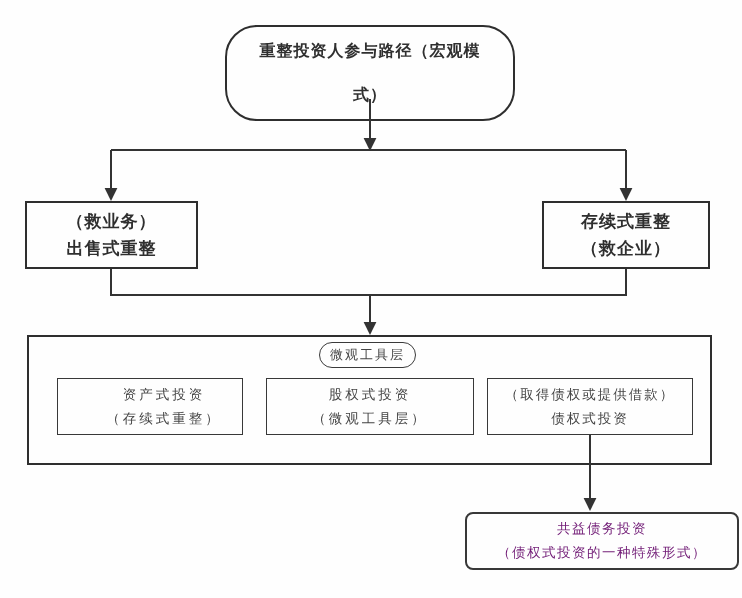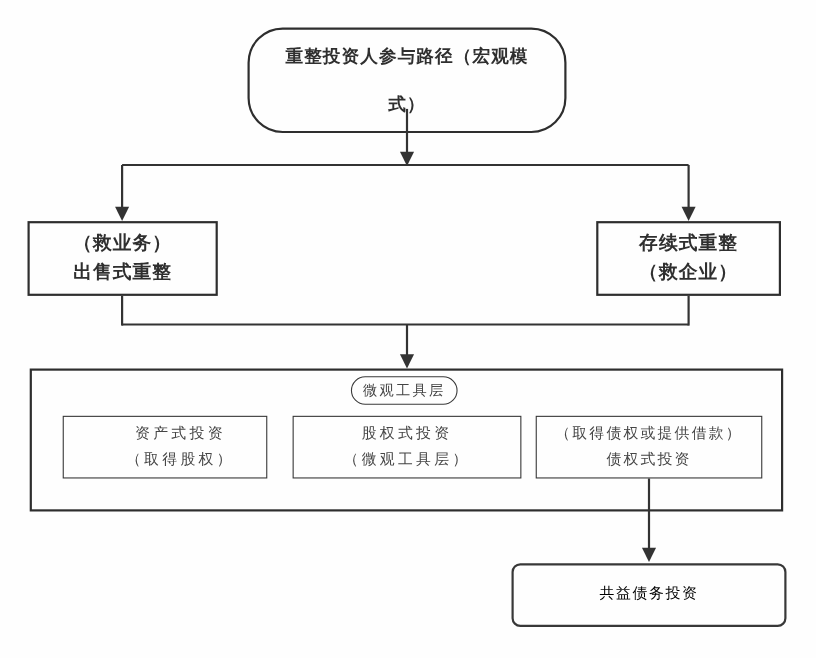--- a/index.html
+++ b/index.html
@@ -109,27 +109,27 @@
     line-height: 1.75;
     letter-spacing: 3px;
   }
   .tool-asset  { left: 57px;  width: 186px; padding-left: 28px; }
   .tool-equity { left: 266px; width: 208px; }
   .tool-debt   { left: 487px; width: 206px; letter-spacing: 2px; }
   
   .special-box {
     left: 465px;
     top: 512px;
-    width: 250px;
+    width: 274px;
     height: 58px;
     border: 2px solid #383838;
     border-radius: 8px;
     font-size: 13.5px;
     font-weight: 400;
-    color: #000000;
+    color: #701a75;
     line-height: 1.75;
     letter-spacing: 1.5px;
   }
 </style>
 </head>
 <body>
 
 <div class="canvas">
 
   <svg class="connectors" viewBox="0 0 742 598" xmlns="http://www.w3.org/2000/svg">
@@ -175,30 +175,31 @@
   </div>
 
   <div class="container-box"></div>
 
   <div class="node pill">
     <div class="ln">微观工具层</div>
   </div>
 
   <div class="node tool-box tool-asset">
     <div class="ln">资产式投资</div>
-    <div class="ln">（取得股权）</div>
+    <div class="ln">（存续式重整）</div>
   </div>
 
   <div class="node tool-box tool-equity">
     <div class="ln">股权式投资</div>
     <div class="ln">（微观工具层）</div>
   </div>
 
   <div class="node tool-box tool-debt">
     <div class="ln">（取得债权或提供借款）</div>
     <div class="ln">债权式投资</div>
   </div>
 
   <div class="node special-box">
     <div class="ln">共益债务投资</div>
+    <div class="ln">（债权式投资的一种特殊形式）</div>
   </div>
 
 </div>
 
 </body></html>

